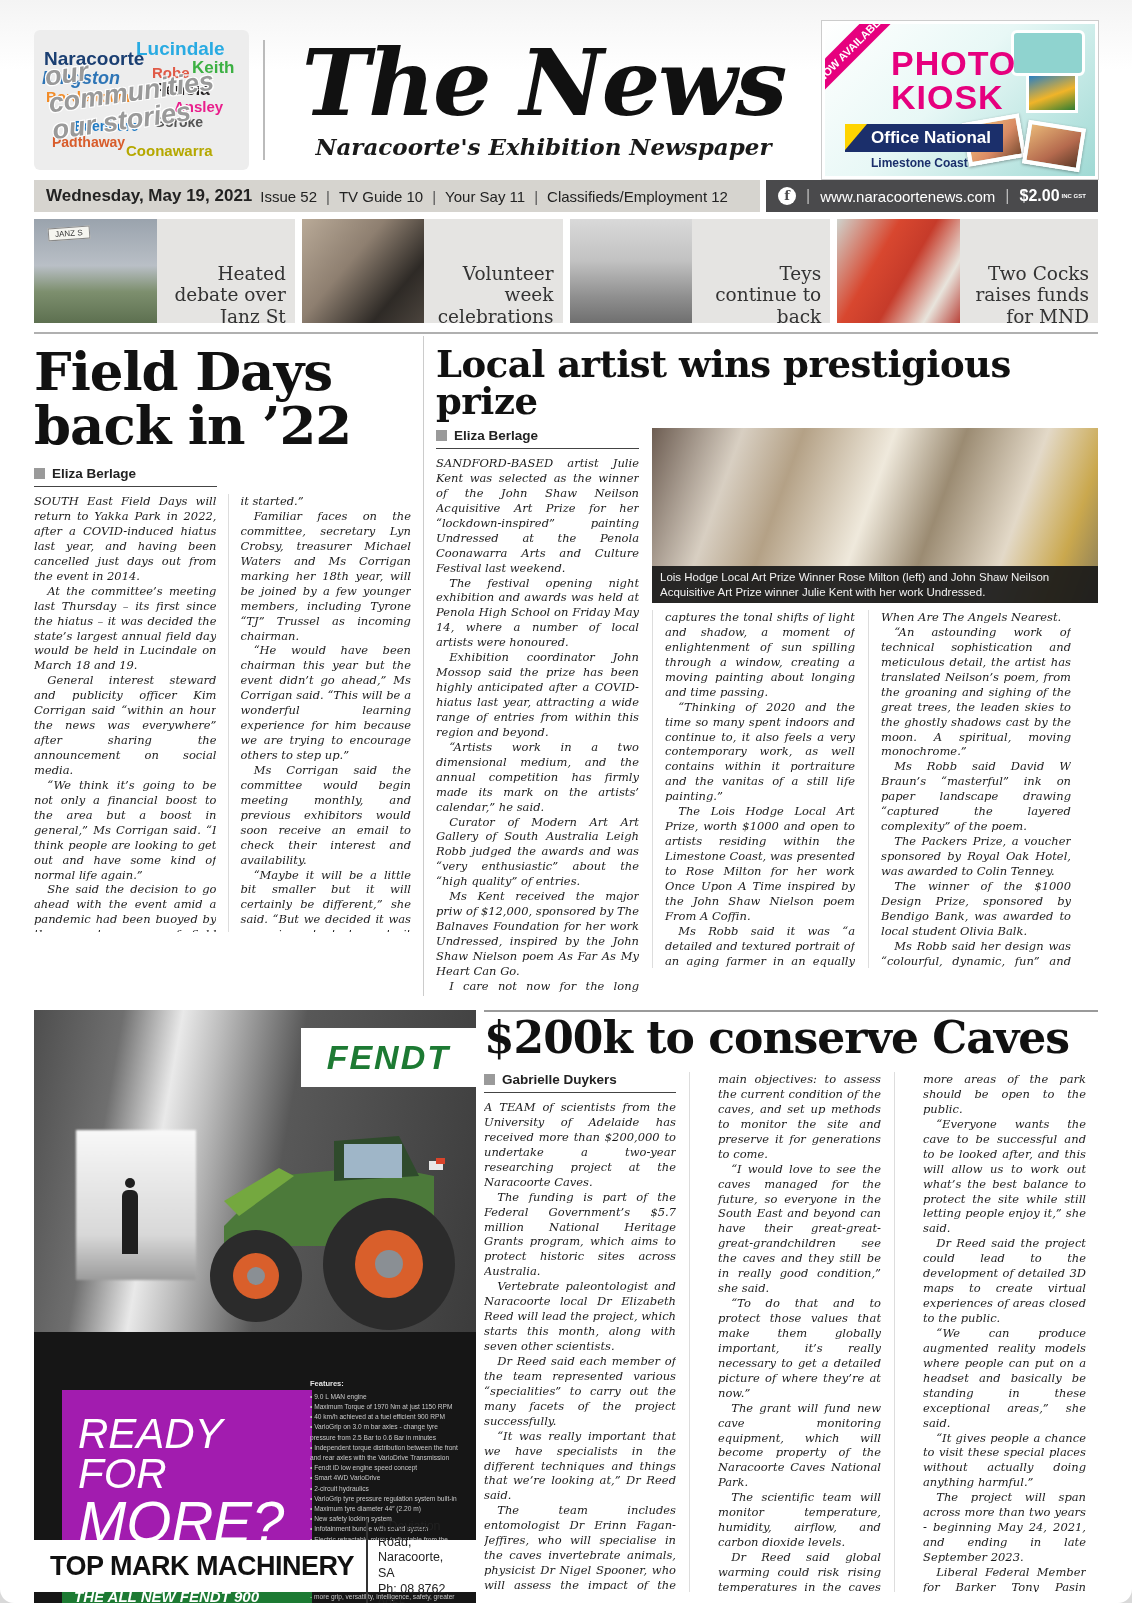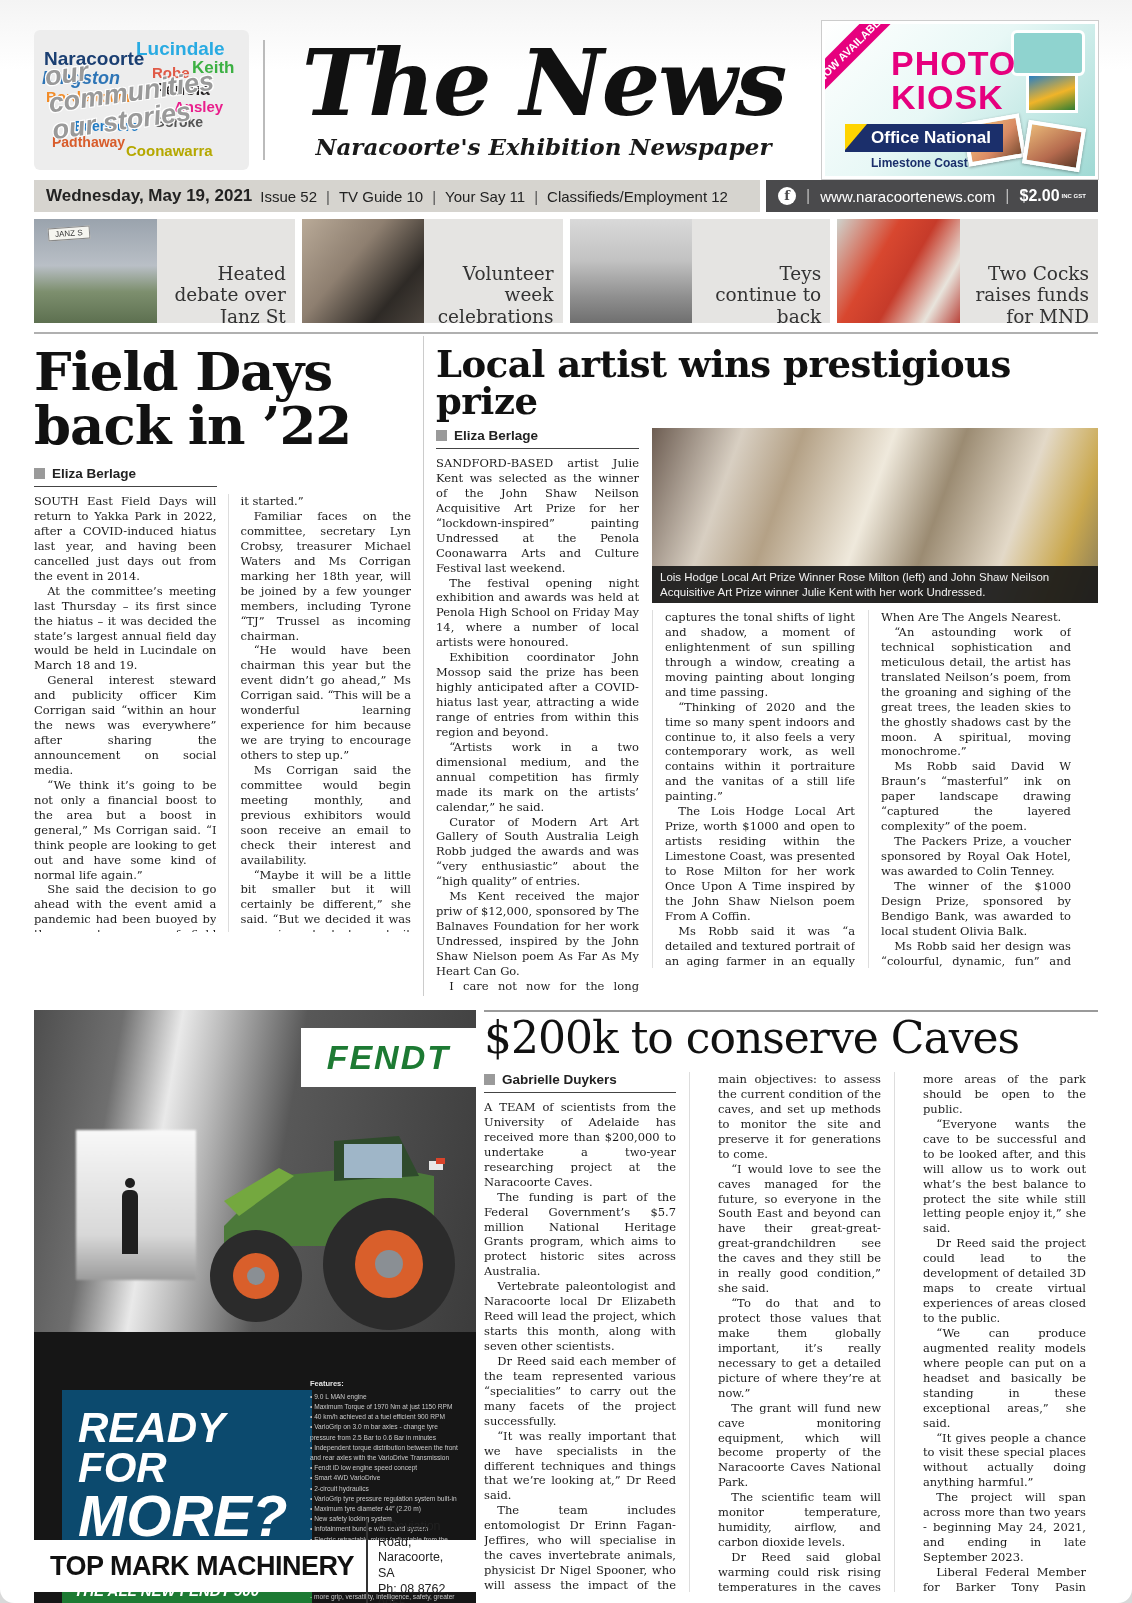--- a/index.html
+++ b/index.html
@@ -93,21 +93,21 @@
                  font-weight:bold; font-size:14px; text-align:right; padding:3px 9px; }
 
   
   .topline { border-top:2px solid #b0b0b0; margin-top:9px; }
   .byline { display:flex; align-items:center; gap:7px; font-family:"Liberation Sans",sans-serif;
             font-weight:bold; font-size:13.5px; color:#222; border-bottom:1.5px solid #444;
             padding-bottom:5px; margin-bottom:7px; }
   .byline-square { width:11px; height:11px; background:#9a9a9a; }
   .body-col p { font-size:11.5px; line-height:1.3; text-align:justify; color:#1c1c1c; }
   .body-col p + p { text-indent:1.15em; }
-  .body-col { overflow:hidden; }
+  .body-col { overflow:hidden;font-style:italic; }
 
   
   .mainrow { display:flex; margin-top:2px; }
   .fielddays { width:390px; flex-shrink:0; padding-right:12px; border-right:1px solid #ccc; }
   .fd-headline { font-weight:900; font-size:53px; line-height:1.02; letter-spacing:-1px; color:#111;
                  margin:8px 0 14px; font-family:"DejaVu Serif",serif; }
   .fd-cols { display:flex; gap:12px; }
   .fd-col { width:183px; height:438px; }
   .fd-col + .fd-col { border-left:1px solid #ddd; padding-left:11px; }
   .fd-byline-wrap { width:183px; }
@@ -137,42 +137,42 @@
                  background:linear-gradient(100deg,#4e4e4e 0%, #6f6f6f 18%, #e9e9e9 30%, #bdbdbd 38%, #585858 55%, #3c3c3c 100%); }
   .fendt-logo { position:absolute; top:18px; right:0; background:#fff; padding:10px 26px;
                 color:#1d7a33; font-weight:900; font-size:34px; font-style:italic; letter-spacing:2px; }
   .fendt-door { position:absolute; left:42px; top:120px; width:120px; height:150px;
                 background:linear-gradient(#f8f8f8,#d8d8d8 70%,#9c9c9c); filter:blur(1px); }
   .fendt-man { position:absolute; left:88px; top:180px; width:16px; height:64px; background:#1f1f1f;
                border-radius:6px 6px 0 0; }
   .fendt-man:before { content:""; position:absolute; top:-12px; left:3px; width:10px; height:10px;
                       border-radius:50%; background:#1f1f1f; }
   .tractor { position:absolute; right:-8px; bottom:-4px; }
-  .fendt-ready { background:#0c4a6e; color:#fff; font-weight:700; font-style:italic;
-                 padding:18px 16px 22px; font-size:42px; line-height:0.95; }
+  .fendt-ready { background:#a21caf; color:#fff; font-weight:400; font-style:italic;
+                 padding:24px 16px 22px; font-size:42px; line-height:0.95; }
   .fendt-ready .l2 { font-size:58px; }
   .fendt-model { background:#1d7a33; color:#fff; font-weight:bold; font-style:italic; font-size:15px;
                  margin-top:10px; padding:7px 12px; }
   .fendt-left { position:absolute; left:28px; top:380px; width:250px; }
   .fendt-right { position:absolute; right:18px; top:368px; width:148px; color:#c9c9c9; font-size:6.6px; line-height:1.55; }
   .fendt-right .ft-title { font-weight:bold; color:#e5e5e5; font-size:7.5px; margin-bottom:2px; }
   .fendt-right ul { list-style:none; }
   .fendt-right li:before { content:"• "; }
   .fendt-right .ft-outro { margin-top:6px; }
   .fendt-dealer { position:absolute; left:0; right:0; bottom:36px; background:#fff; height:52px;
                   display:flex; align-items:center; padding:0 16px; gap:12px; }
   .dealer-name { font-weight:900; font-size:27px; color:#111; letter-spacing:-0.5px; white-space:nowrap; }
   .dealer-addr { border-left:2px solid #333; padding-left:10px; font-size:12.5px; color:#222; line-height:1.25; }
   .fendt-footer { position:absolute; left:0; right:0; bottom:0; height:36px; display:flex; align-items:center;
                   justify-content:space-between; padding:0 16px; color:#ddd; }
 
   
   .caves { flex:1; }
   .caves-rule { border-top:2px solid #9a9a9a; margin-bottom:4px; }
-  .cv-headline { font-weight:400; font-size:44px; line-height:1.0; color:#111; letter-spacing:-1px;
+  .cv-headline { font-weight:700; font-size:44px; line-height:1.0; color:#111; letter-spacing:-1px;
                  margin:4px 0 12px; font-family:"DejaVu Serif",serif; }
   .cv-cols { display:flex; gap:13px; }
   .cv-col { width:192px; height:520px; }
   .cv-col + .cv-col { border-left:1px solid #ddd; padding-left:28px; }
   .cv-byline-wrap { width:192px; }
 </style>
 </head>
 <body>
 
 <div class="page">

